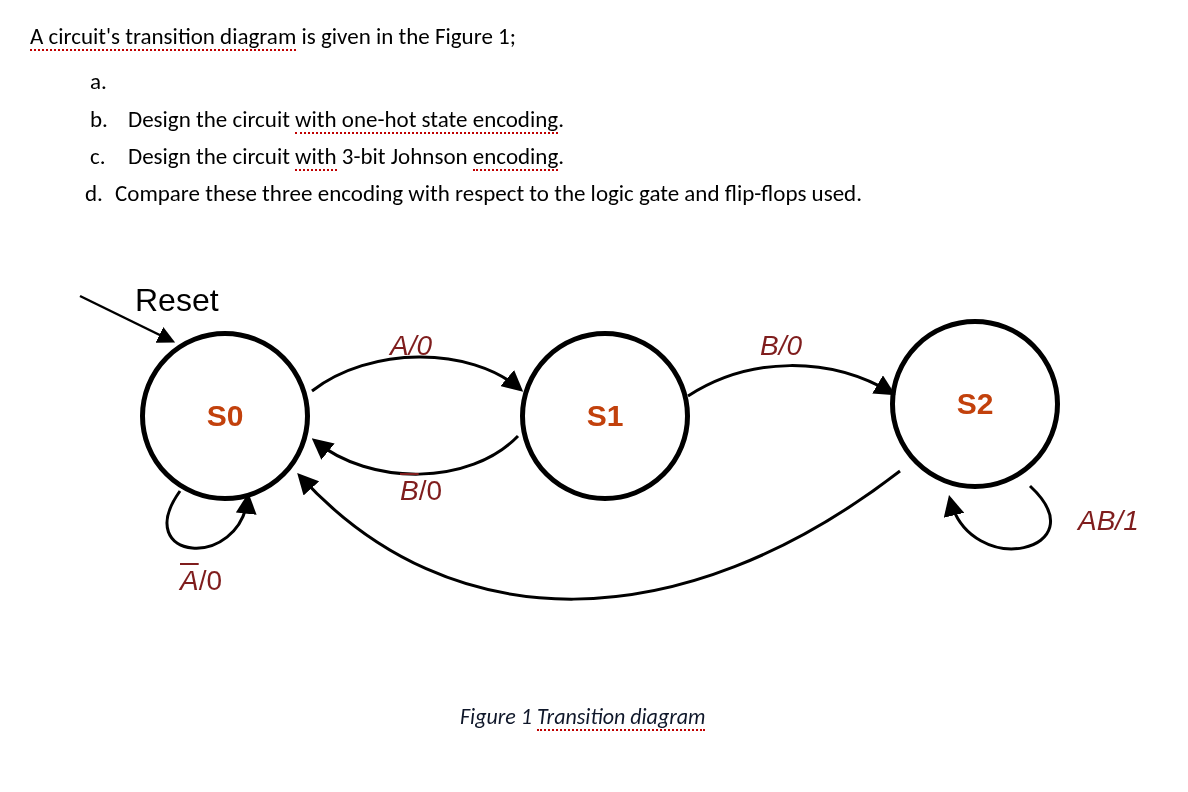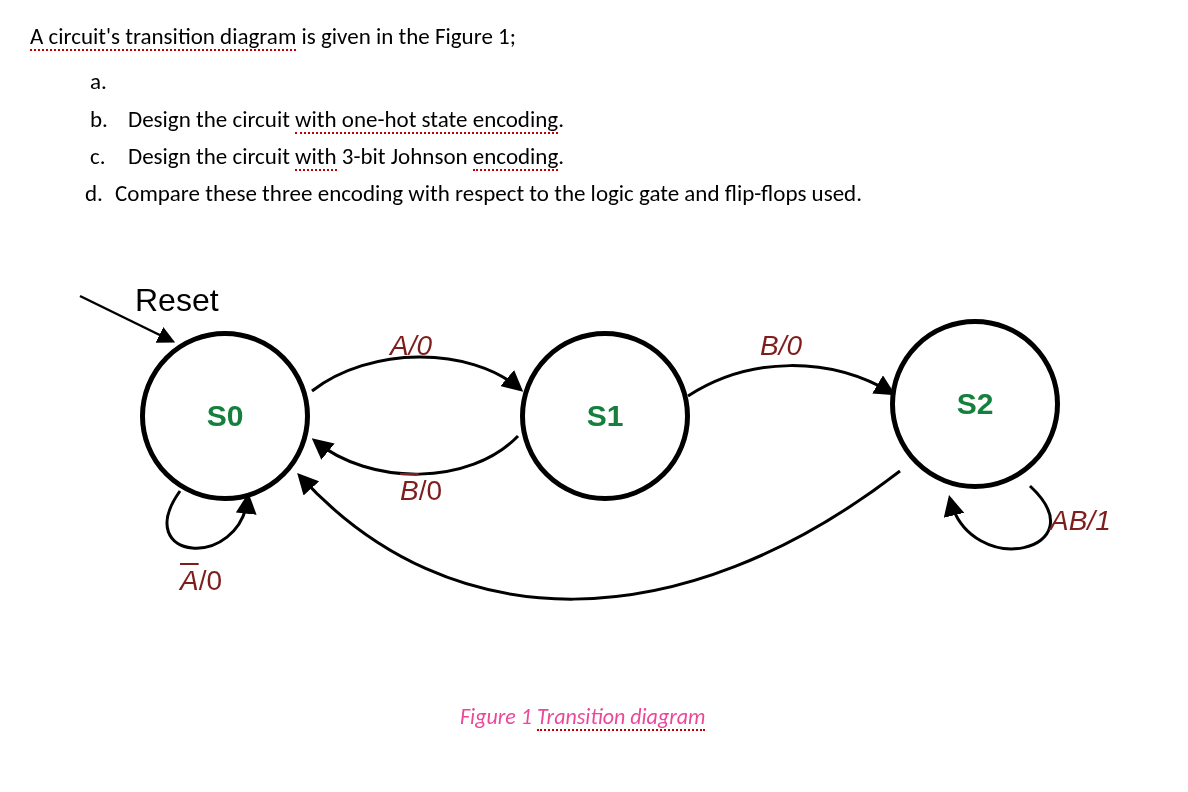--- a/index.html
+++ b/index.html
@@ -42,21 +42,21 @@
     width: 170px;
     height: 170px;
     border: 5px solid #000;
     border-radius: 50%;
     display: flex;
     align-items: center;
     justify-content: center;
     font-family: Arial, Helvetica, sans-serif;
     font-weight: bold;
     font-size: 30px;
-    color: #15803d;
+    color: #c2410c;
     box-sizing: border-box;
   }
   .diag-label {
     position: absolute;
     font-family: Arial, Helvetica, sans-serif;
     font-size: 28px;
     font-style: italic;
     font-weight: normal;
     color: #7f1d1d;
   }
@@ -68,21 +68,21 @@
   .reset-label {
     position: absolute;
     font-family: Arial, Helvetica, sans-serif;
     font-size: 32px;
   }
   .caption {
     position: absolute;
     font-family: Calibri, Arial, sans-serif;
     font-style: italic;
     font-size: 22px;
-    color: #ec4899;
+    color: #0f172a;
   }
   svg.connector {
     position: absolute;
     overflow: visible;
     pointer-events: none;
   }
 </style>
 </head>
 <body>
 
@@ -153,21 +153,21 @@
   <svg class="connector" style="left:0;top:0;" width="300" height="350">
     <path d="M 150 220 C 100 290, 210 300, 218 226" stroke="#000" stroke-width="3" fill="none" marker-end="url(#arrow)"></path>
   </svg>
   <div class="diag-label" style="left:150px; top:290px;">
     <span class="overline">A</span><span class="nonital">/0</span>
   </div>
 
   <svg class="connector" style="left:0;top:0;" width="1150" height="350">
     <path d="M 1000 215 C 1070 280, 940 310, 920 228" stroke="#000" stroke-width="3" fill="none" marker-end="url(#arrow)"></path>
   </svg>
-  <div class="diag-label" style="left:1020px; top:230px; font-style:italic;">
+  <div class="diag-label" style="left:1020px; top:230px; font-style:italic;padding-left:28px;">
     <span>AB/1</span>
   </div>
 
   <svg class="connector" style="left:0;top:0;" width="1100" height="420">
     <path d="M 870 200 C 650 370, 420 370, 270 205" stroke="#000" stroke-width="3" fill="none" marker-end="url(#arrow)"></path>
   </svg>
 
   <div class="caption" style="left:430px; top:430px;">
     <span>Figure 1 </span><span class="underline-dash" style="border-color:#c00000;">Transition diagram</span>
   </div>

